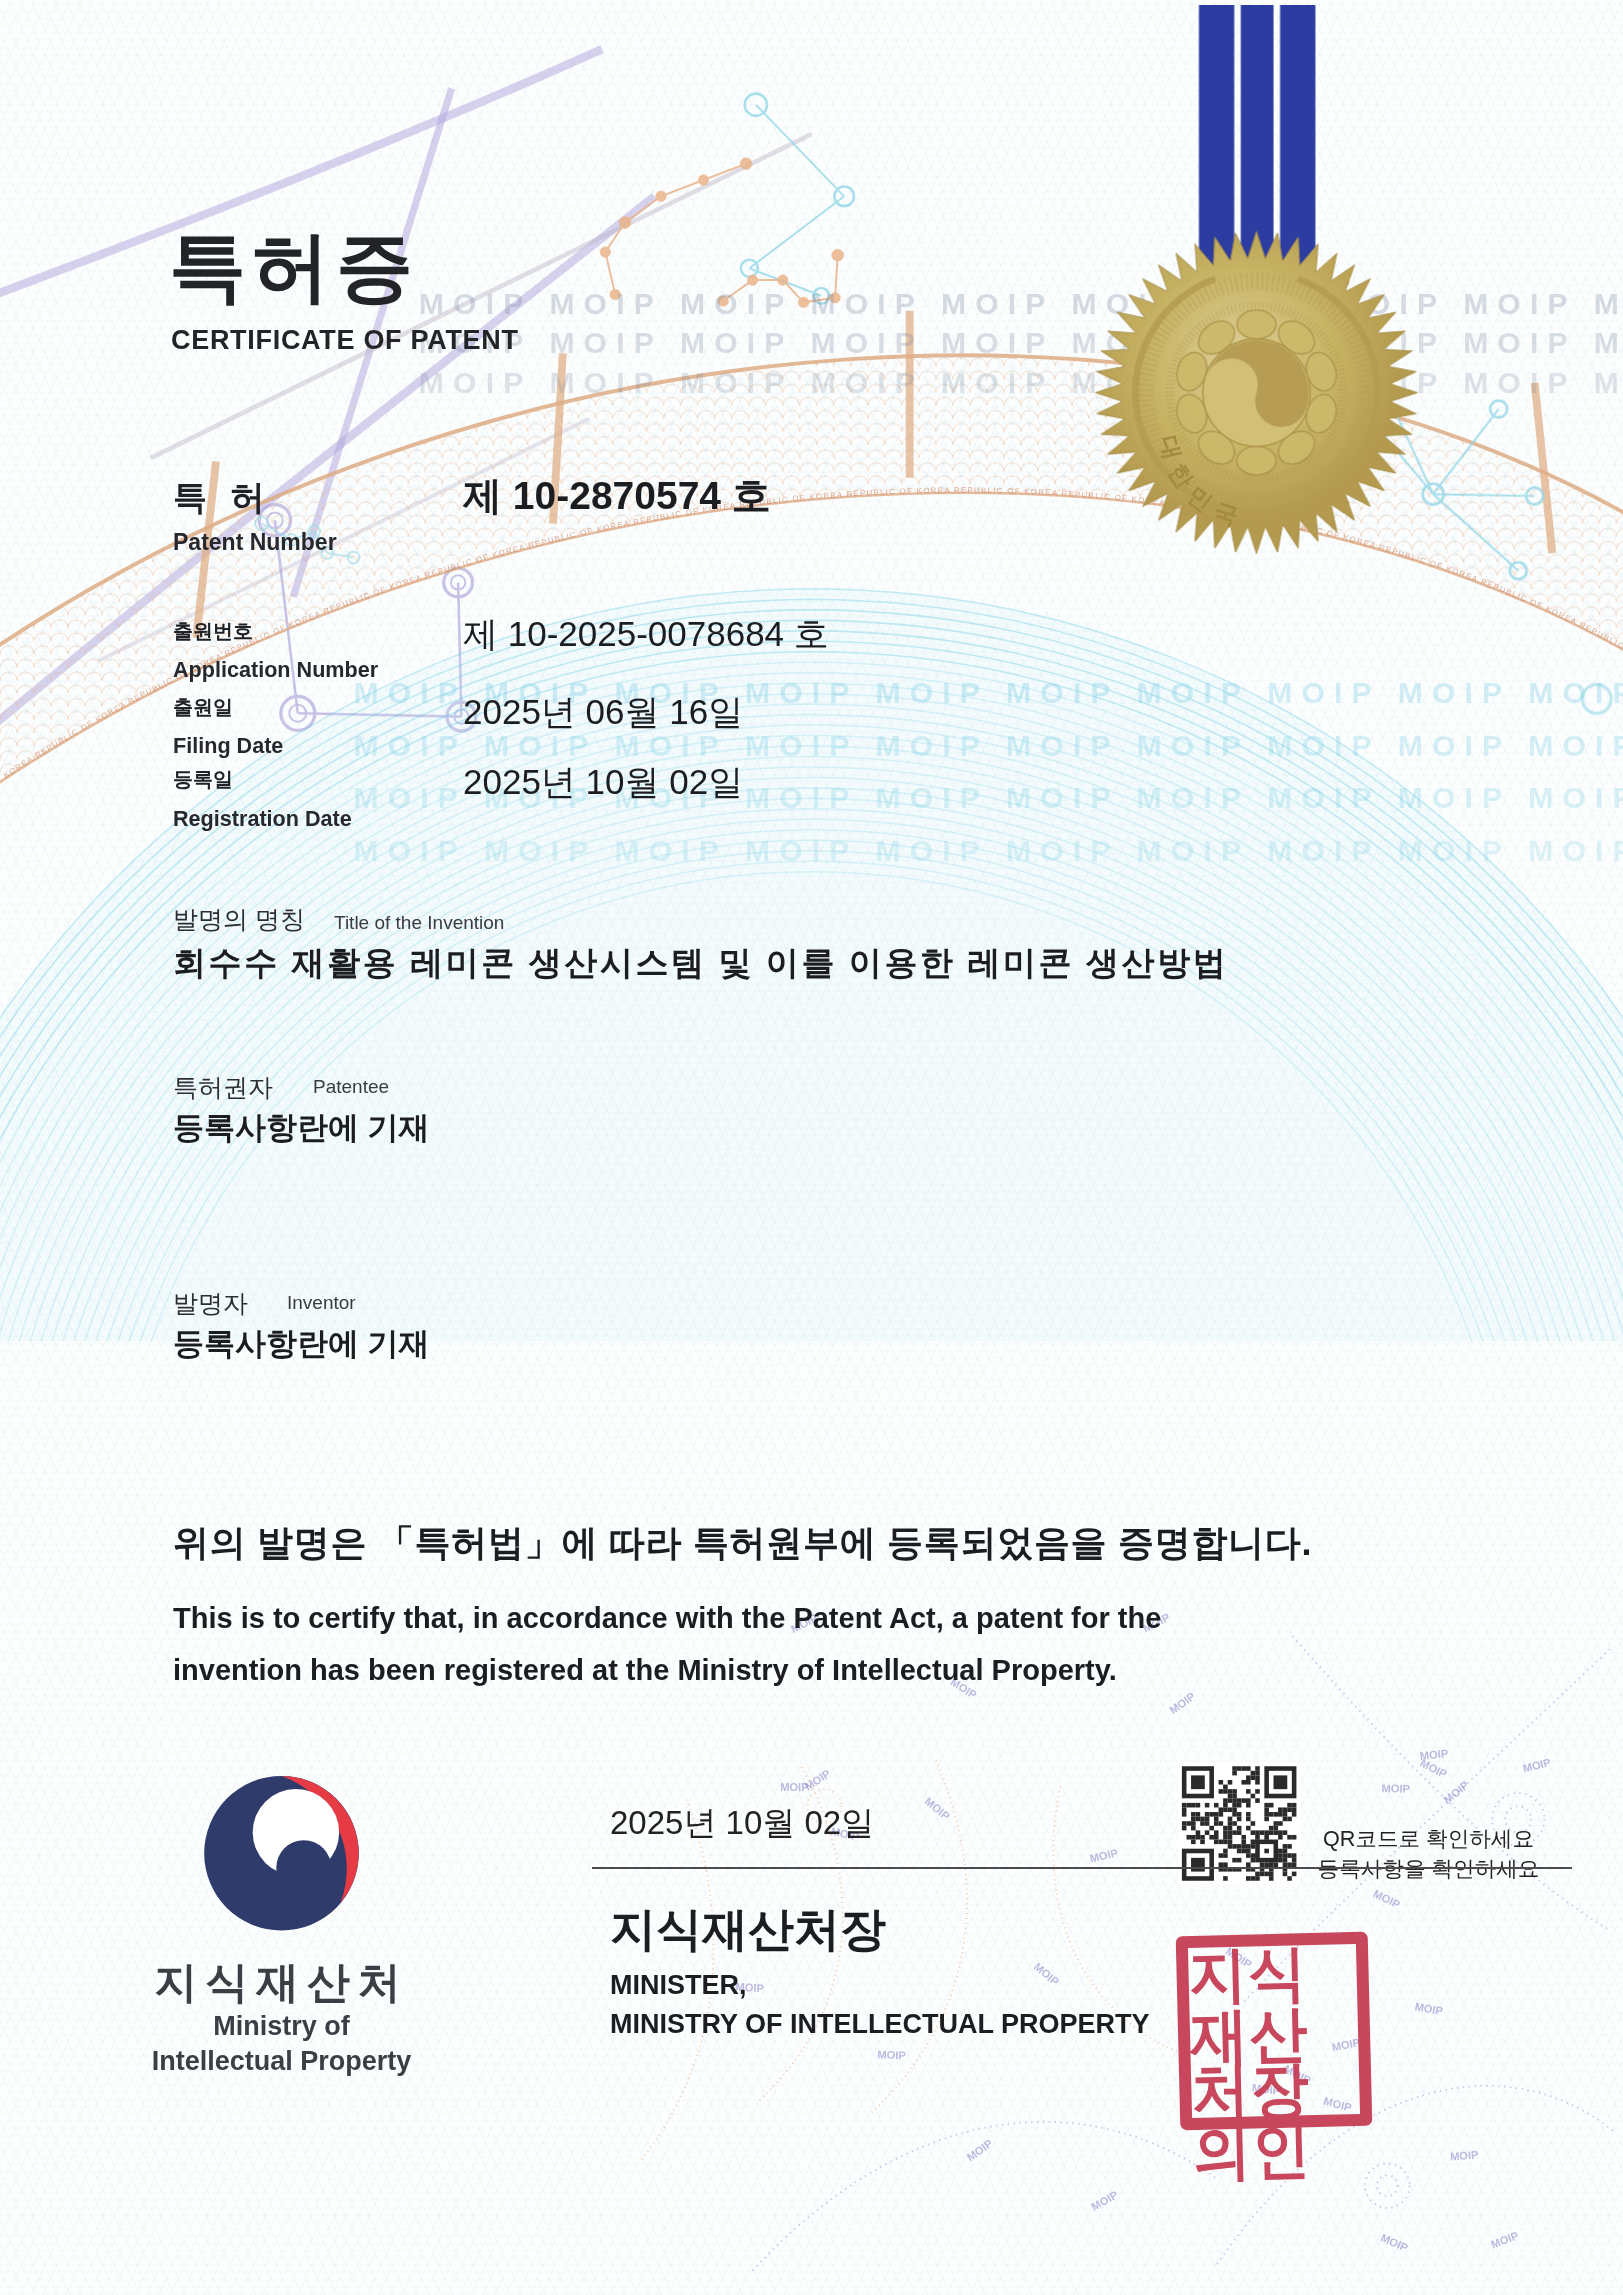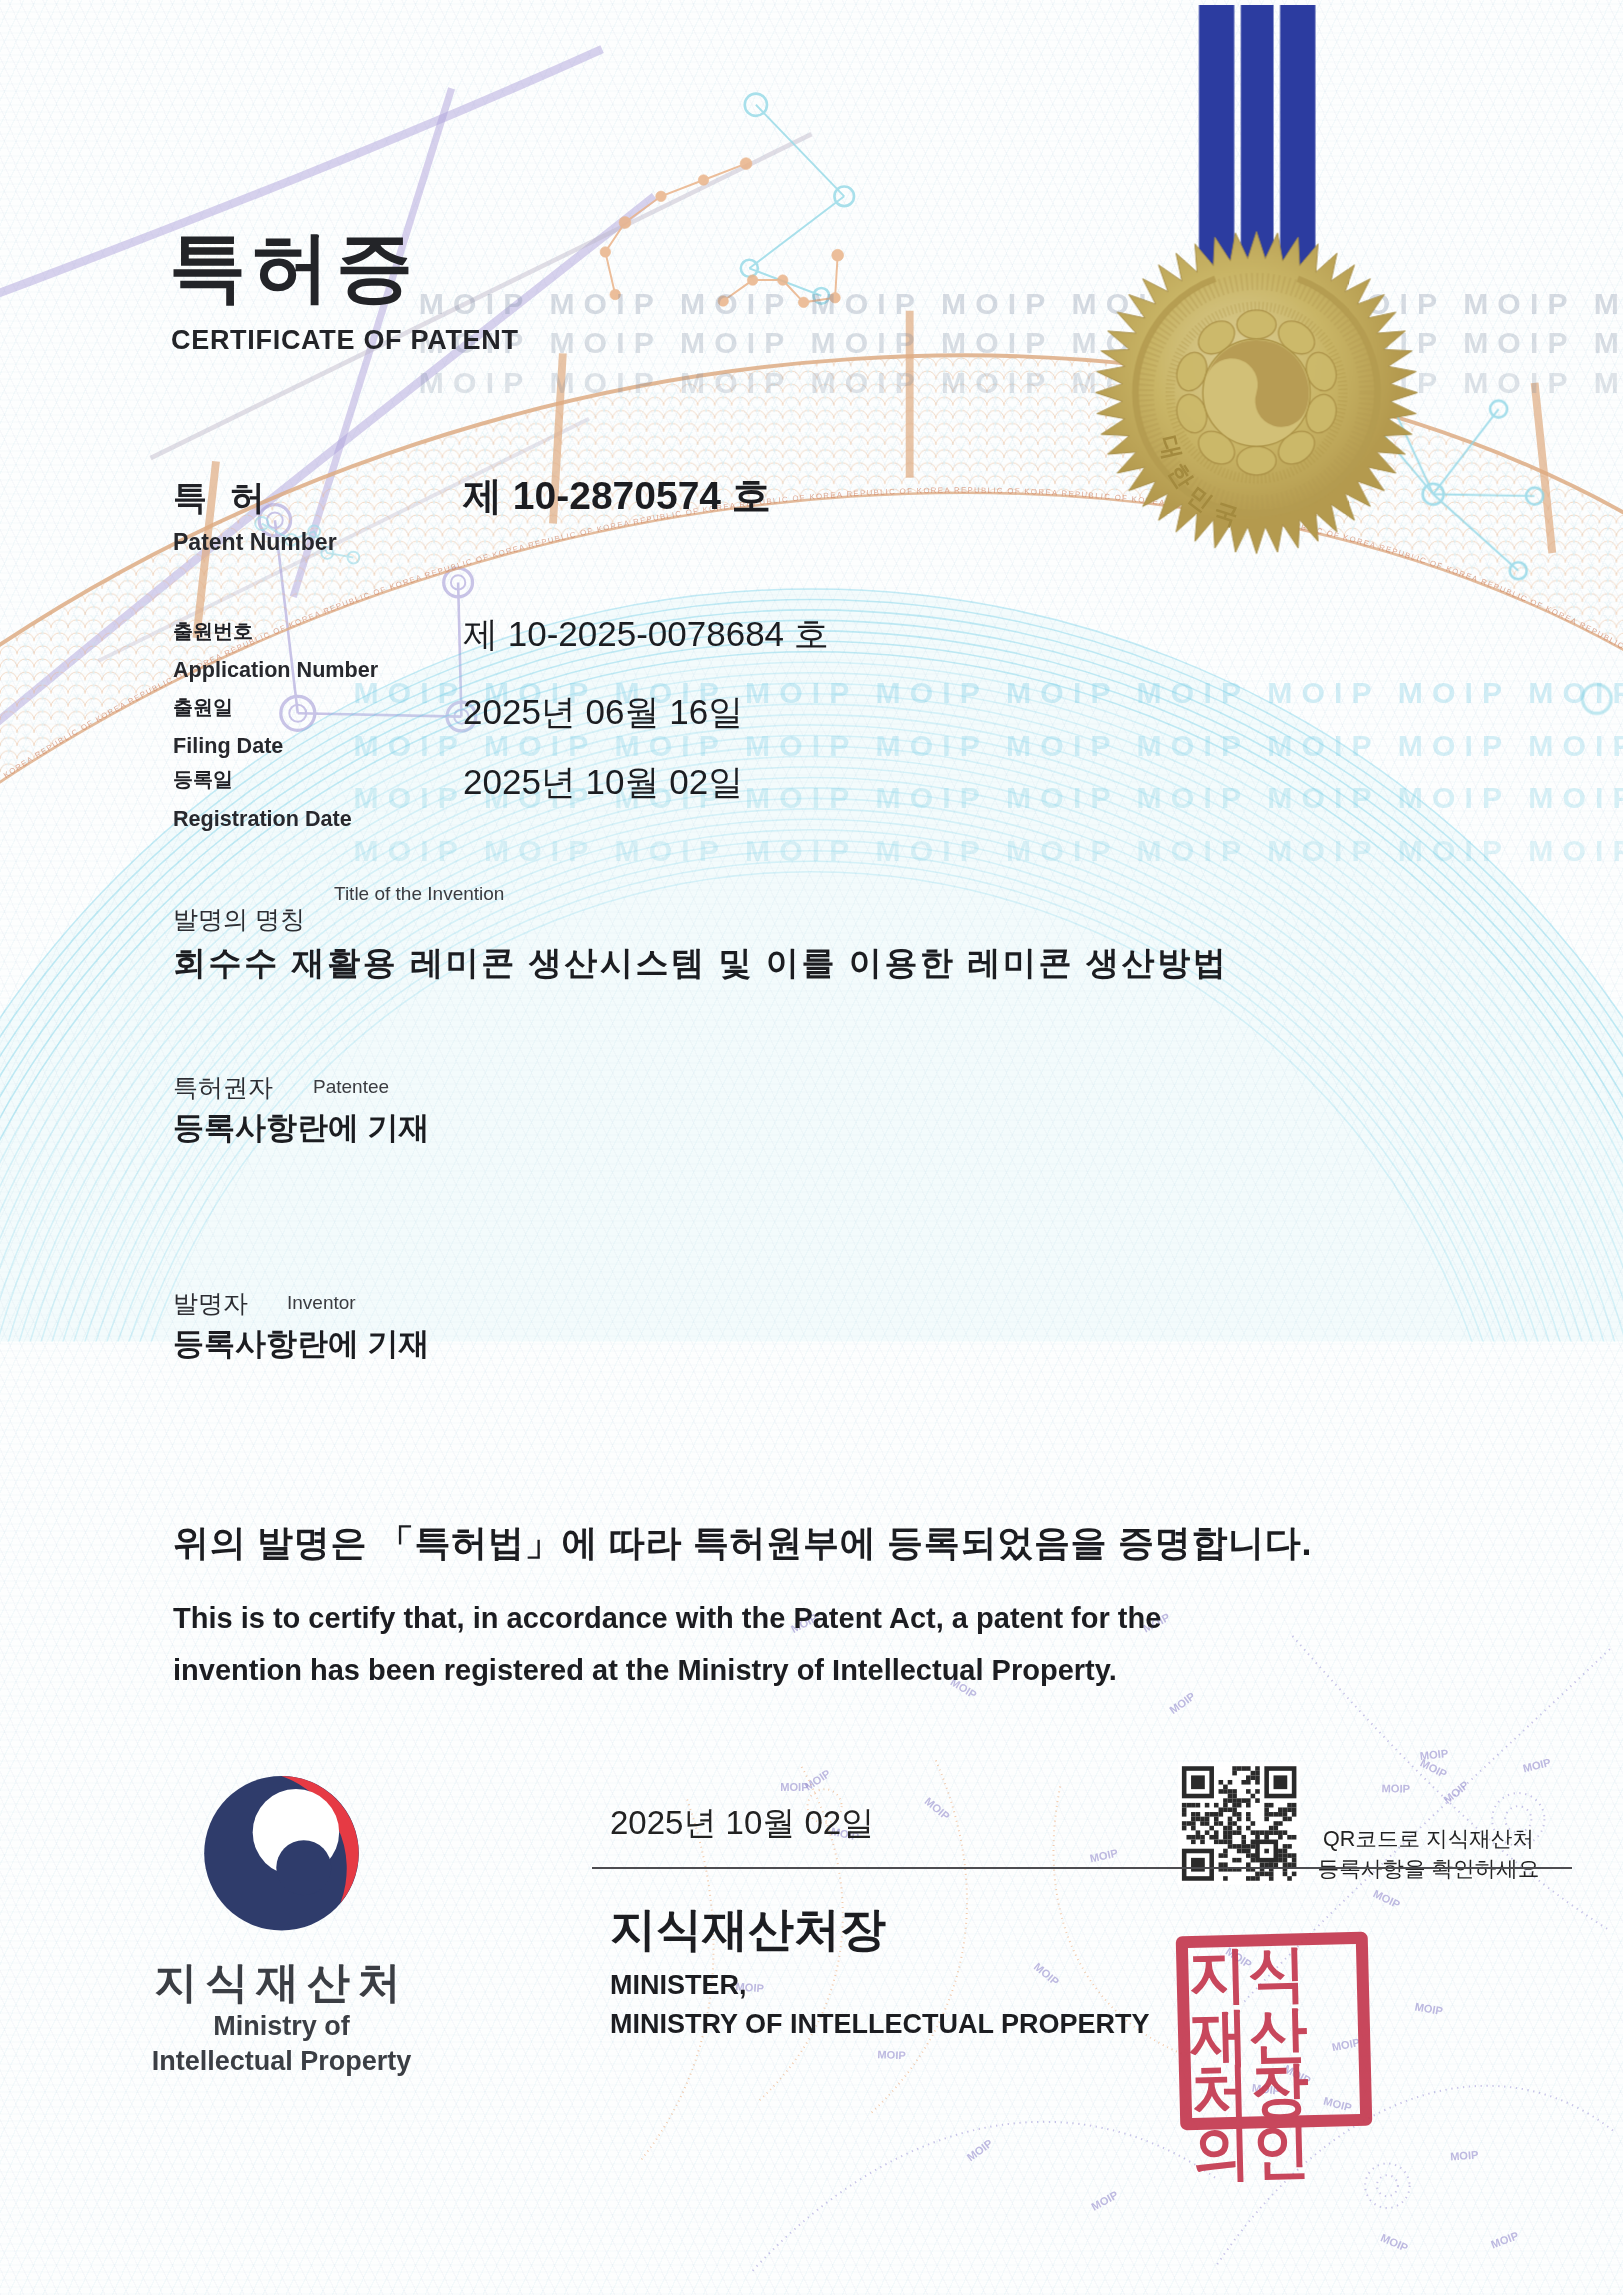--- a/index.html
+++ b/index.html
@@ -521,21 +521,21 @@
   </div>
 
   <div>
     <div class="abs ko-label nowrap" style="left:173px;top:766px">등록일</div>
     <div class="abs en-label nowrap" style="left:173px;top:806px;font-weight:600">Registration Date</div>
     <div class="abs val" style="left:463px;top:759px">2025년 10월 02일</div>
   </div>
 
   <div>
     <div class="abs sec-ko nowrap" style="left:173px;top:903px">발명의 명칭</div>
-    <div class="abs sec-en nowrap" style="left:334px;top:883px">Title of the Invention</div>
+    <div class="abs sec-en nowrap" style="left:334px;top:912px">Title of the Invention</div>
     <div class="abs sec-val nowrap" style="left:173px;top:941px;font-size:33px;letter-spacing:2.6px">회수수 재활용 레미콘 생산시스템 및 이를 이용한 레미콘 생산방법</div>
   </div>
 
   <div>
     <div class="abs sec-ko nowrap" style="left:173px;top:1071px">특허권자</div>
     <div class="abs sec-en nowrap" style="left:313px;top:1076px">Patentee</div>
     <div class="abs sec-val nowrap" style="left:173px;top:1107px">등록사항란에 기재</div>
   </div>
 
   <div>
@@ -545,21 +545,21 @@
   </div>
 
   <div class="abs stmt-ko nowrap" style="left:173px;top:1519px">위의 발명은 「특허법」에 따라 특허원부에 등록되었음을 증명합니다.</div>
   <div class="abs stmt-en" style="left:173px;top:1592px">
     <div class="nowrap">This is to certify that, in accordance with the Patent Act, a patent for the</div>
     <div class="nowrap">invention has been registered at the Ministry of Intellectual Property.</div>
   </div>
 
   <div class="abs issue-date nowrap" style="left:610px;top:1801px">2025년 10월 02일</div>
   <div class="abs qr-note" style="left:1299px;top:1824px;width:259px">
-    <div class="nowrap">QR코드로 지식재산처</div>
+    <div class="nowrap">QR코드로 확인하세요</div>
     <div class="nowrap">등록사항을 확인하세요</div>
   </div>
   <div class="abs sig-line" style="left:592px;top:1867px;width:980px"></div>
   <div class="abs minister-ko nowrap" style="left:610px;top:1899px">지식재산처장</div>
   <div class="abs minister-en nowrap" style="left:610px;top:1970px">MINISTER,</div>
   <div class="abs minister-en nowrap" style="left:610px;top:2009px">MINISTRY OF INTELLECTUAL PROPERTY</div>
 
   <div class="abs seal" style="left:1178px;top:1934px">
     <div>지식재산</div>
     <div>처장의인</div>

